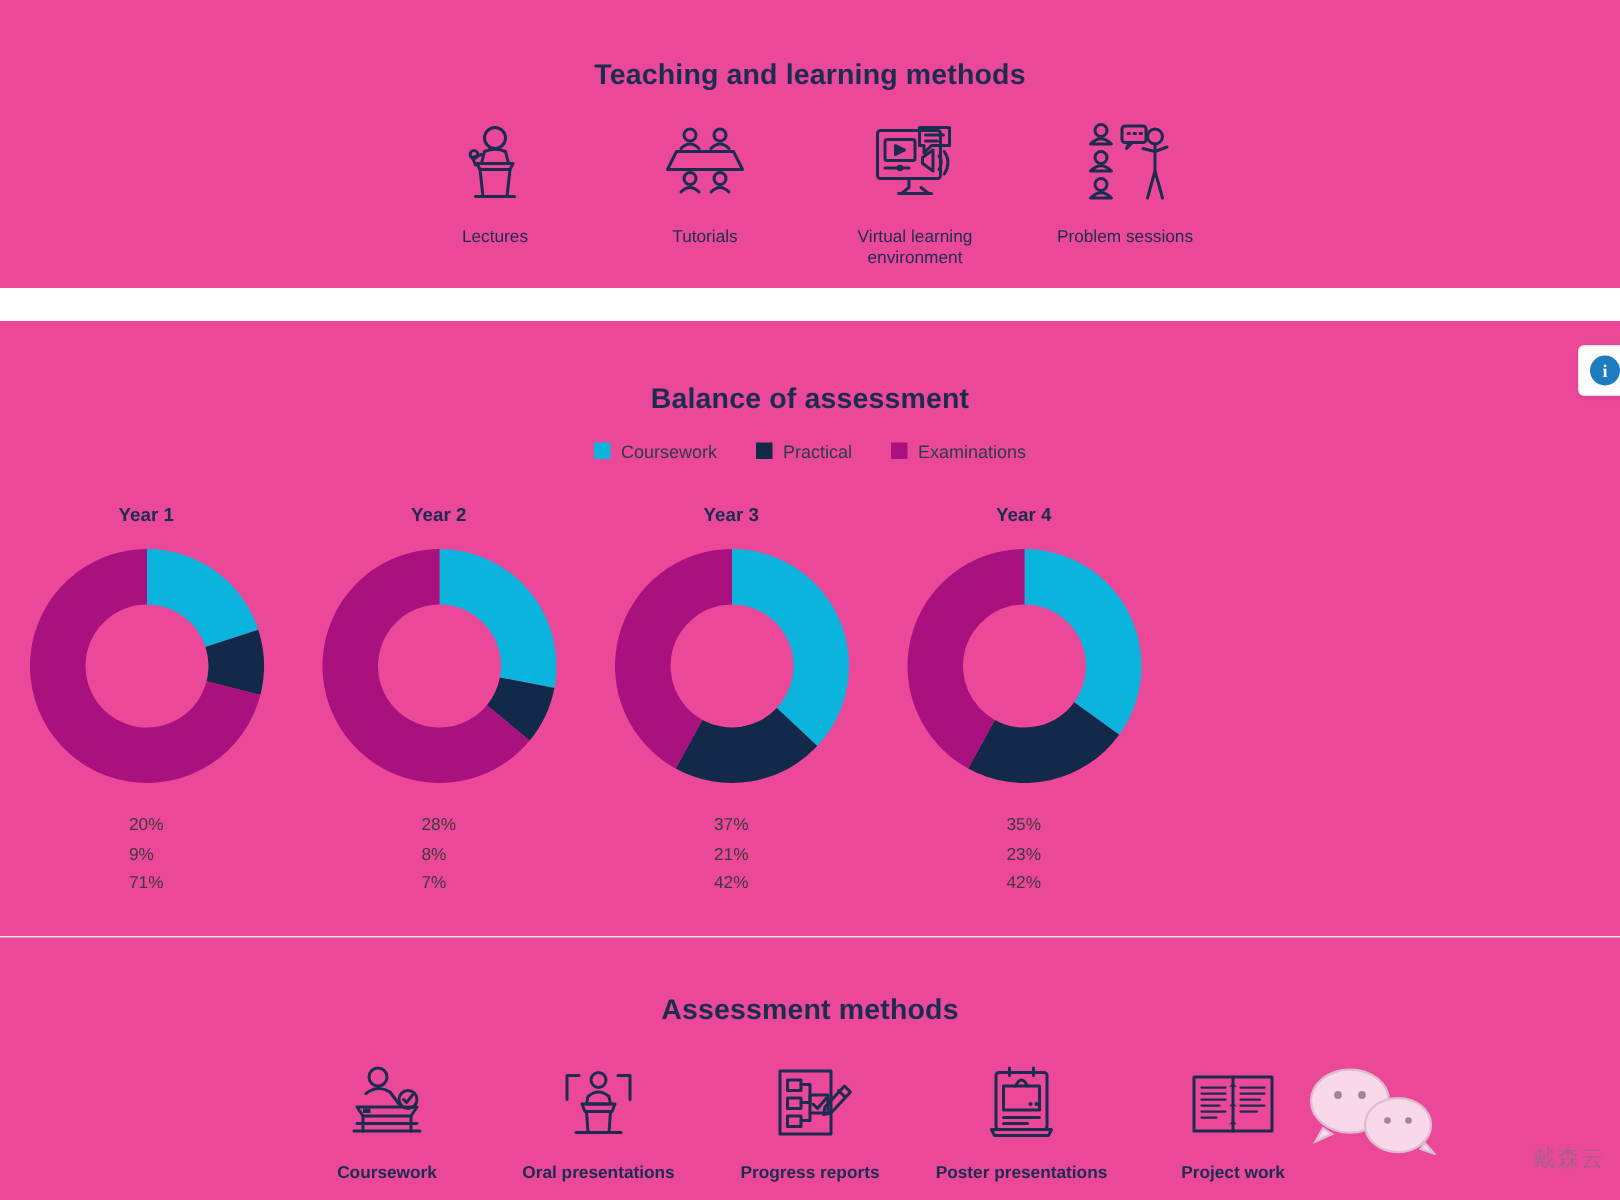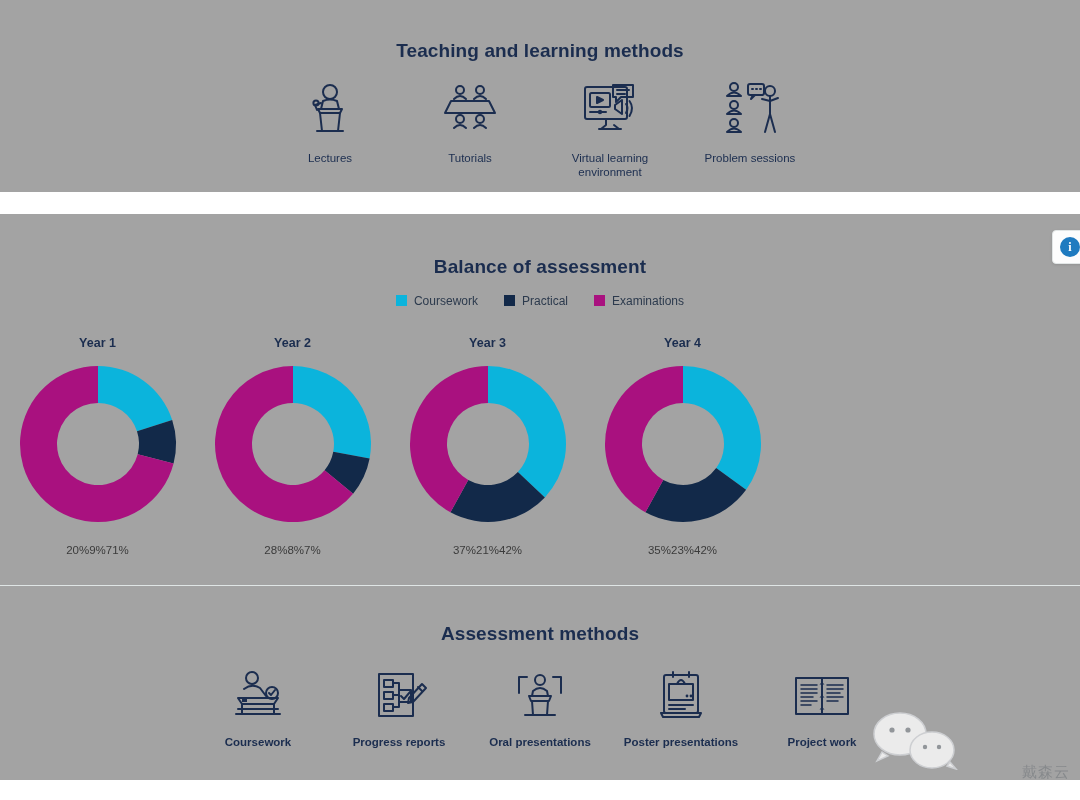--- a/index.html
+++ b/index.html
@@ -3,21 +3,21 @@
 <meta charset="utf-8">
 <style>
   html,body{margin:0;padding:0;}
   body{
     width:1080px;height:800px;
     background:#ffffff;
     font-family:"Liberation Sans", sans-serif;
     overflow:hidden;
     position:relative;
   }
-  .panel{background:#a3a3a3;width:100%;box-sizing:border-box;}
+  .panel{background:#ec4899;width:100%;box-sizing:border-box;}
   .gap{height:22px;background:#ffffff;}
 
   
   #teaching-panel{height:192px;padding-top:24px;box-sizing:border-box;}
   .section-title{
     text-align:center;
     color:#1b2d4f;
     font-size:19px;
     font-weight:700;
     letter-spacing:.1px;
@@ -54,21 +54,21 @@
     display:flex;justify-content:flex-start;align-items:flex-start;
     margin-top:28px;
   }
   .donut-cell{width:195px;display:flex;flex-direction:column;align-items:center;}
   .donut-title{
     color:#1b2d4f;font-size:12.5px;font-weight:700;margin-bottom:10px;
   }
   .donut-svg{display:block;}
   .donut-values{
     margin-top:13px;
-    display:flex;flex-direction:row;
+    display:flex;flex-direction:column;
     font-size:11.5px;color:#3b3b3b;line-height:1.72;
     text-align:left;
   }
 
   .divider{height:1px;background:#dfe5e5;margin-top:24px;}
 
   
   #methods-block{padding-top:22px;padding-bottom:30px;}
   .methods-row{
     display:flex;justify-content:center;align-items:flex-start;
@@ -287,47 +287,47 @@
             <circle cx="44" cy="24" r="6"></circle>
             <path d="M41 24 l2 2 4 -5"></path>
             <rect x="14" y="30" width="5" height="3" fill="#1b2d4f" stroke="none"></rect>
           </svg>
         </span>
         <span class="cap">Coursework</span>
       </div>
 
       <div class="m-cell">
         <span class="glyph">
+          <svg width="58" height="54" viewBox="0 0 58 54" fill="none" stroke="#1b2d4f" stroke-width="2" stroke-linecap="round" stroke-linejoin="round">
+            <circle cx="29" cy="11" r="5"></circle>
+            <path d="M22 22 q7 -6 14 0 l1 5 H21 Z"></path>
+            <path d="M8 8 h8 M8 8 v16 M50 8 h-8 M50 8 v16"></path>
+            <path d="M18 27 h22 l-2 5 H20 Z"></path>
+            <path d="M21 32 l1 14 h14 l1 -14"></path>
+            <path d="M14 46 h30"></path>
+          </svg>
+        </span>
+        <span class="cap">Oral presentations</span>
+      </div>
+
+      <div class="m-cell">
+        <span class="glyph">
           <svg width="58" height="56" viewBox="0 0 58 56" fill="none" stroke="#1b2d4f" stroke-width="2" stroke-linecap="round" stroke-linejoin="round">
             <rect x="9" y="7" width="34" height="42"></rect>
             <rect x="14" y="13" width="9" height="7"></rect>
             <rect x="14" y="25" width="9" height="7"></rect>
             <rect x="14" y="37" width="9" height="7"></rect>
             <rect x="29" y="23" width="12" height="12"></rect>
             <path d="M23 16 h6 v11 M23 28 h6 M23 40 h6 v-5"></path>
             <path d="M31 29 l3 3 6 -7"></path>
             <path d="M39 31 l13 -14 4 4 -13 14 -5 1 Z" fill="none"></path>
             <path d="M48 20 l4 4"></path>
           </svg>
         </span>
         <span class="cap">Progress reports</span>
-      </div>
-
-      <div class="m-cell">
-        <span class="glyph">
-          <svg width="58" height="54" viewBox="0 0 58 54" fill="none" stroke="#1b2d4f" stroke-width="2" stroke-linecap="round" stroke-linejoin="round">
-            <circle cx="29" cy="11" r="5"></circle>
-            <path d="M22 22 q7 -6 14 0 l1 5 H21 Z"></path>
-            <path d="M8 8 h8 M8 8 v16 M50 8 h-8 M50 8 v16"></path>
-            <path d="M18 27 h22 l-2 5 H20 Z"></path>
-            <path d="M21 32 l1 14 h14 l1 -14"></path>
-            <path d="M14 46 h30"></path>
-          </svg>
-        </span>
-        <span class="cap">Oral presentations</span>
       </div>
 
       <div class="m-cell">
         <span class="glyph">
           <svg width="56" height="56" viewBox="0 0 56 56" fill="none" stroke="#1b2d4f" stroke-width="2" stroke-linecap="round" stroke-linejoin="round">
             <path d="M20 5 v5 M36 5 v5"></path>
             <rect x="11" y="8" width="34" height="38" rx="2"></rect>
             <rect x="16" y="17" width="24" height="16"></rect>
             <path d="M24 17 q4 -8 8 0"></path>
             <circle cx="34" cy="29" r="1.4" fill="#1b2d4f" stroke="none"></circle>

